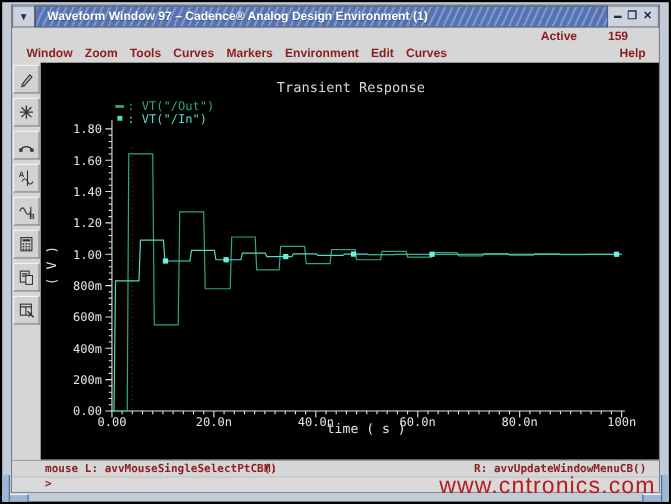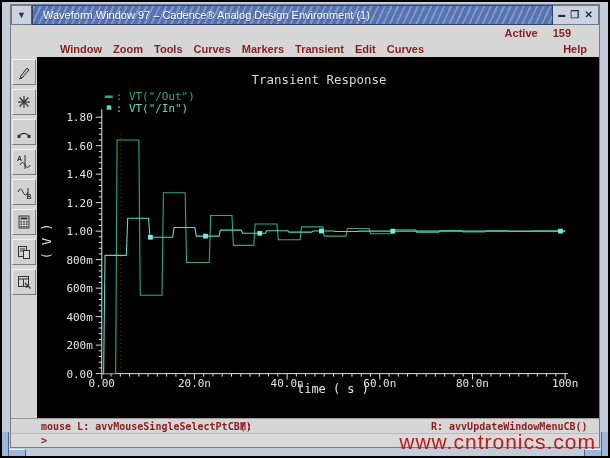--- a/index.html
+++ b/index.html
@@ -10,29 +10,29 @@
   .bl-h { left:0; bottom:0; width:24px; height:7px; border-top:1px solid #f0f4fa; border-right:1px solid #55637e; }
   .bl-v { left:0; bottom:0; width:7px; height:24px; border-right:1px solid #55637e; }
   .br-h { right:0; bottom:0; width:24px; height:7px; border-top:1px solid #f0f4fa; border-left:1px solid #55637e; }
   .br-v { right:0; bottom:0; width:7px; height:24px; border-left:1px solid #55637e; }
 
   .inner { position:absolute; inset:2px 8px 8px 8px; background:#d6d6d6; border:1px solid #74records7a82; border:1px solid #767c86; display:flex; flex-direction:column; }
 
   
   .titlebar { height:20px; display:flex; align-items:stretch; }
   .winmenu-btn { width:21px; background:#ccd3de; border:1px solid #6d7890; border-right:1px solid #4a5670; display:flex; align-items:center; justify-content:center; color:#26324a; font-size:9px; cursor:default; }
-  .title-stripes { flex:1; background:repeating-linear-gradient(115deg,#7e97ca 0 2px,#5672b1 2px 6px); border:1px solid #35446a; color:#fff; font-size:11px; font-weight:normal; line-height:18px; padding-left:10px; white-space:nowrap; overflow:hidden; text-shadow:0 1px 1px rgba(0,0,0,.35); }
+  .title-stripes { flex:1; background:repeating-linear-gradient(115deg,#7e97ca 0 2px,#5672b1 2px 6px); border:1px solid #35446a; color:#fff; font-size:11px; font-weight:bold; line-height:18px; padding-left:10px; white-space:nowrap; overflow:hidden; text-shadow:0 1px 1px rgba(0,0,0,.35); }
   .win-controls { width:46px; background:#ccd3de; border:1px solid #6d7890; border-left:none; display:flex; align-items:center; justify-content:space-evenly; color:#1d2a45; font-size:10px; font-weight:bold; }
   .win-controls span { cursor:default; line-height:10px; }
 
   
-  .active-row { height:15px; display:flex; justify-content:flex-end; gap:15px; padding-right:28px; align-items:center; color:#8b1d1d; font-size:11px; font-weight:bold; }
-
-  
-  .menubar { height:17px; display:flex; gap:11px; align-items:center; padding:0 12px 0 13px; color:#8b1d1d; font-size:11px; font-weight:bold;margin-left:36px; }
+  .active-row { height:15px; display:flex; justify-content:flex-end; gap:28px; padding-right:28px; align-items:center; color:#8b1d1d; font-size:11px; font-weight:bold; }
+
+  
+  .menubar { height:17px; display:flex; gap:11px; align-items:center; padding:0 12px 0 13px; color:#8b1d1d; font-size:11px; font-weight:bold; }
   .menubar .spacer { flex:1; }
   .menu-item { cursor:default; white-space:nowrap; }
 
   
   .main { flex:1; display:flex; min-height:0; }
   .toolbar { width:26px; padding-top:2px; display:flex; flex-direction:column; align-items:center; gap:4px; }
   .tool-btn { width:24px; height:26px; background:#d2d2d2; border:1px solid; border-color:#f2f2f2 #7e7e7e #7e7e7e #f2f2f2; display:flex; align-items:center; justify-content:center; }
   .tool-btn svg { display:block; }
   .plot { flex:1; background:#000; position:relative; }
   .plot svg { position:absolute; inset:0; width:100%; height:100%; }
@@ -67,21 +67,21 @@
       <span>Active</span>
       <span>159</span>
     </div>
 
     <div class="menubar">
       <span class="menu-item">Window</span>
       <span class="menu-item">Zoom</span>
       <span class="menu-item">Tools</span>
       <span class="menu-item">Curves</span>
       <span class="menu-item">Markers</span>
-      <span class="menu-item">Transient</span>
+      <span class="menu-item">Environment</span>
       <span class="menu-item">Edit</span>
       <span class="menu-item">Curves</span>
       <span class="spacer"></span>
       <span class="menu-item">Help</span>
     </div>
 
     <div class="main">
       <div class="toolbar">
         <div class="tool-btn">
           <svg width="16" height="16">

